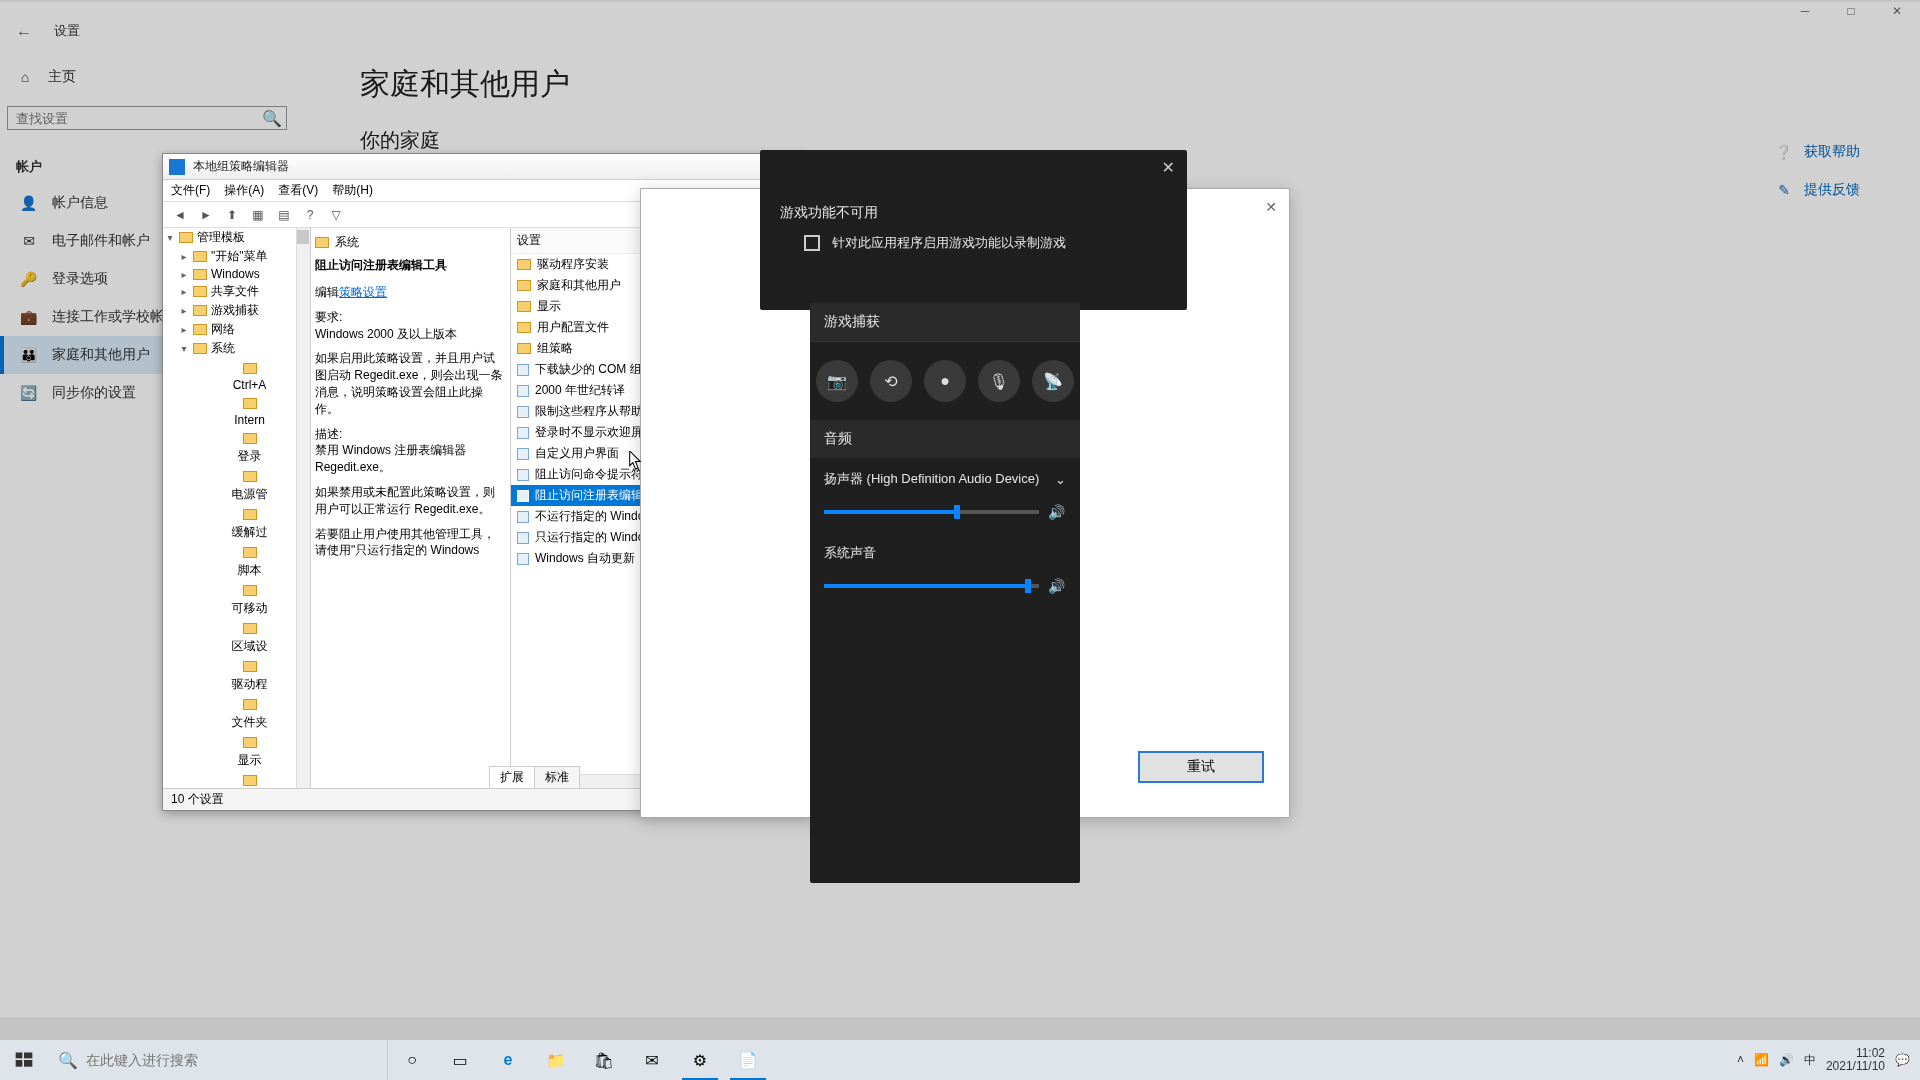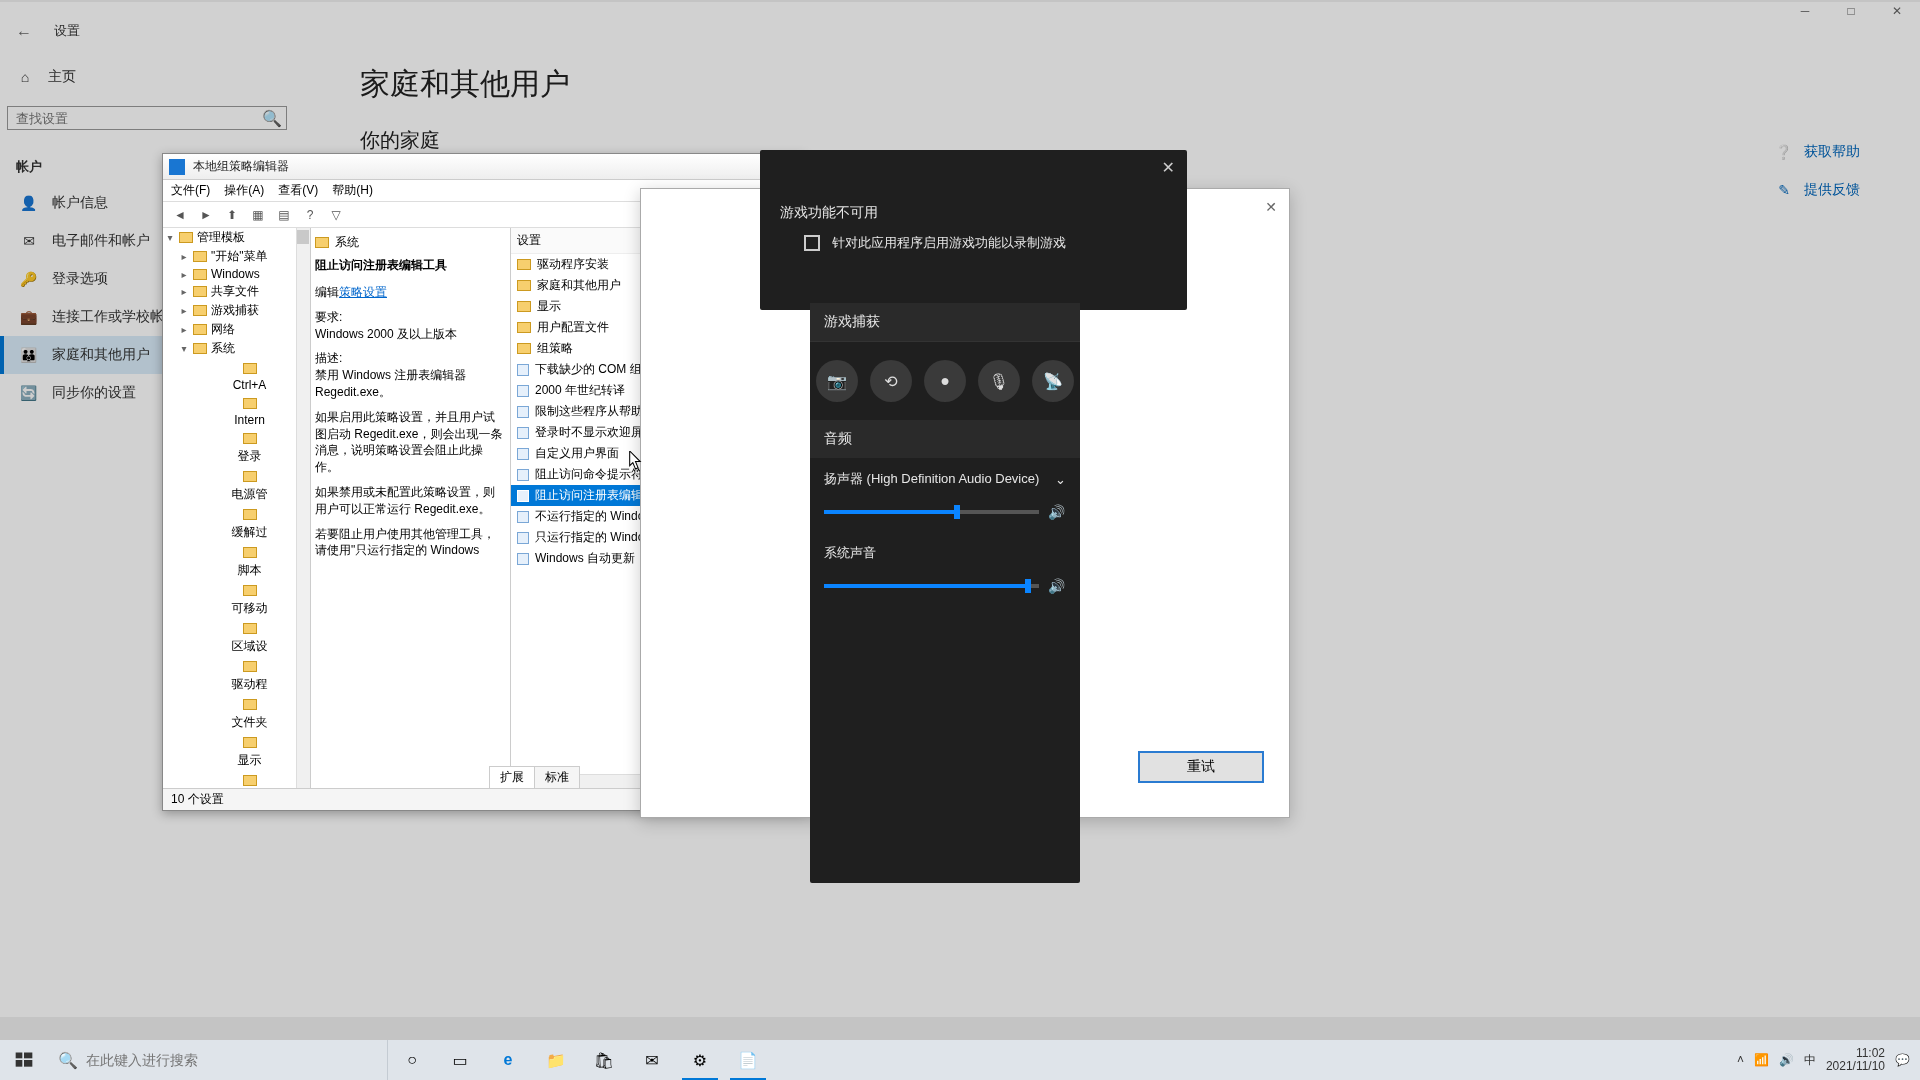--- a/index.html
+++ b/index.html
@@ -315,22 +315,22 @@
     </div>
 
     <div class="mmc-mid">
       <div class="crumb">
           <span class="fld"></span>
           <span>系统</span>
         </div>
       <div class="ptitle">阻止访问注册表编辑工具</div>
       <p><span>编辑</span><span class="link">策略设置</span></p>
       <p><span>要求:</span><br><span>Windows 2000 及以上版本</span></p>
+      <p>如果启用此策略设置，并且用户试图启动 Regedit.exe，则会出现一条消息，说明策略设置会阻止此操作。</p>
       <p><span>描述:</span><br><span>禁用 Windows 注册表编辑器 Regedit.exe。</span></p>
-      <p>如果启用此策略设置，并且用户试图启动 Regedit.exe，则会出现一条消息，说明策略设置会阻止此操作。</p>
       <p>如果禁用或未配置此策略设置，则用户可以正常运行 Regedit.exe。</p>
       <p>若要阻止用户使用其他管理工具，请使用"只运行指定的 Windows</p>
     </div>
 
     <div class="mmc-list">
       <div class="mmc-list-head">设置</div>
       <div class="mmc-list-body" id="mmc-list-body">
           <div class="lrow grp">
             <span class="fld"></span>
             <span>驱动程序安装</span>

